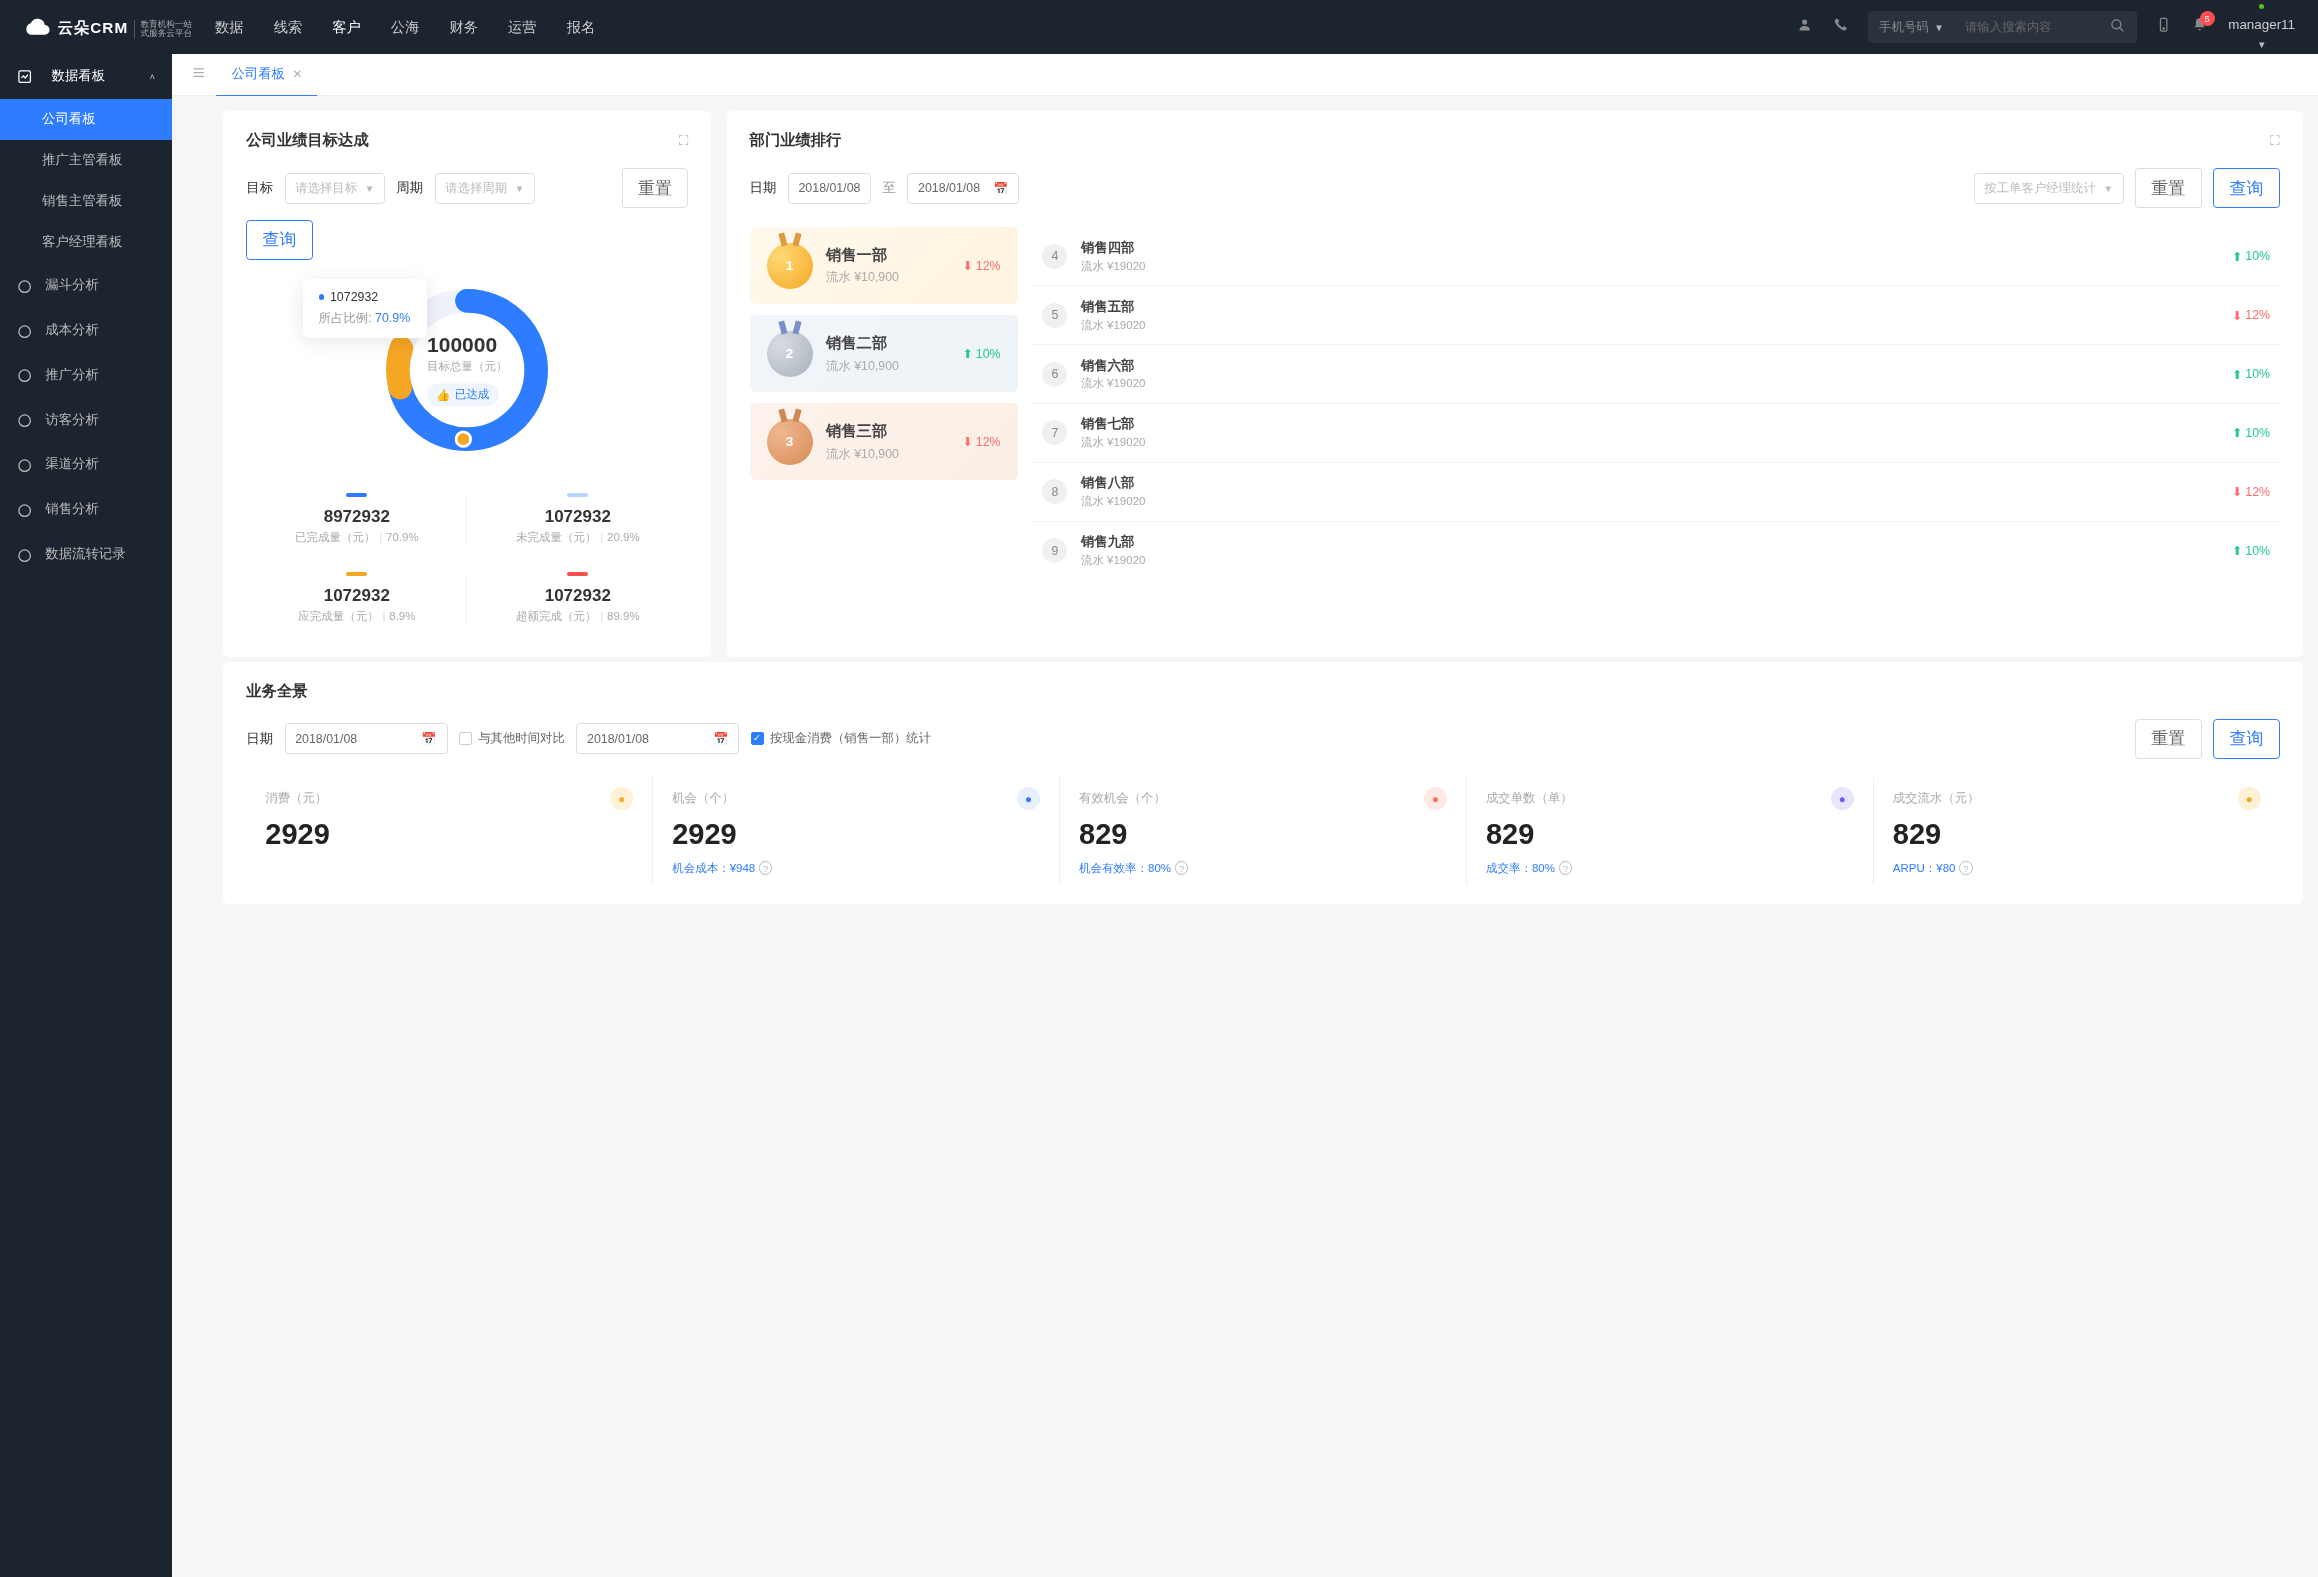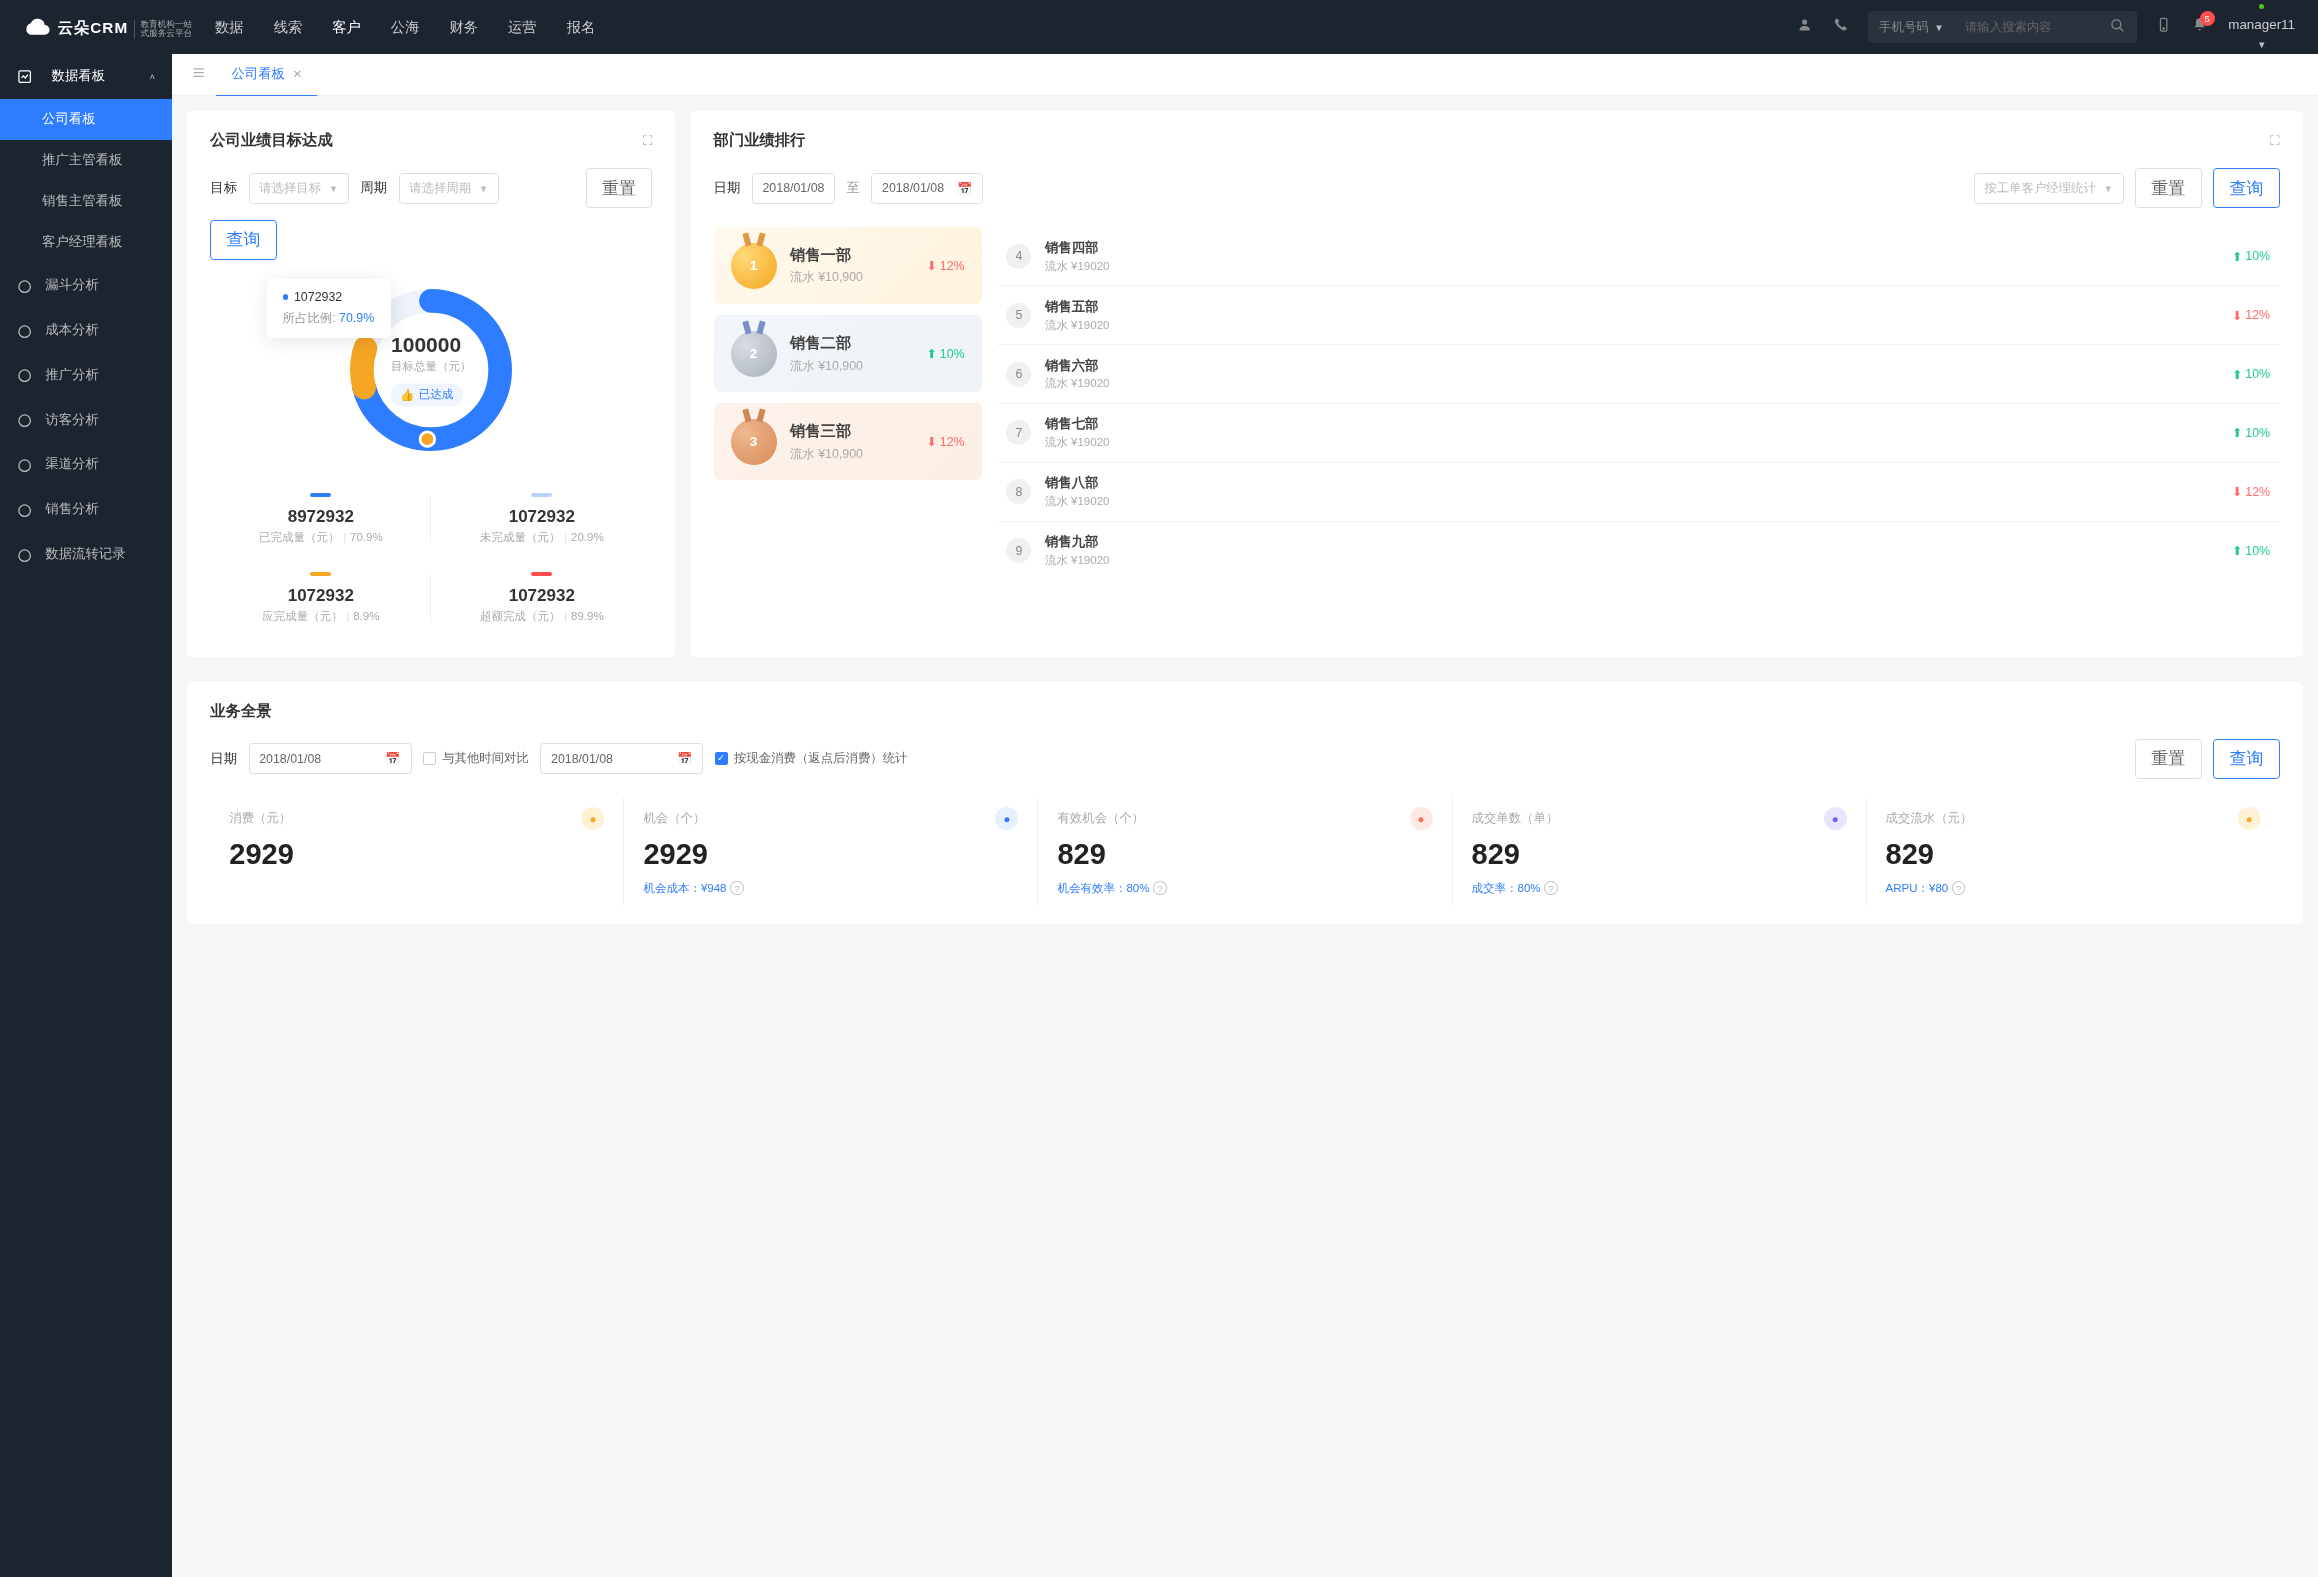--- a/index.html
+++ b/index.html
@@ -32,21 +32,21 @@
 .sb-item { padding: 11.5px 17px 11.5px 42px; cursor: pointer; font-size: 13.4px; color: #bbb; }
 .sb-item.on { background: #2e7cff; color: #fff; }
 .sb-top { padding: 13.4px 17px; display: flex; align-items: flex-end; gap: 13px; cursor: pointer; color: #bbb; font-size: 13.4px; }
 
 .content { flex: 1; background: #f5f6f8; }
 .tabs-bar { background: #fff; height: 42px; display: flex; align-items: center; padding: 0 9.6px; border-bottom: 1px solid #eee; }
 .tabs-collapse { color: #aaa; padding: 0 9.6px; cursor: pointer; }
 .tab { padding: 0 15.3px; height: 42px; display: flex; align-items: center; gap: 7.6px; color: #2e7cff; border-bottom: 1.9px solid #2e7cff; cursor: pointer; }
 .tab .x { color: #aaa; font-size: 11.5px; }
 
-.main { padding: 15.3px; display: flex; flex-direction: column; gap: 25px; }
+.main { padding: 15.3px; display: flex; flex-direction: column; gap: 5px; margin-left: 36px; }
 .row1 { display: flex; gap: 15.3px; }
 .card { background: #fff; border-radius: 5.7px; padding: 19px 23px; }
 .card-hd { display: flex; align-items: center; justify-content: space-between; margin-bottom: 17px; }
 .card-title { font-size: 15.3px; font-weight: 600; color: #333; }
 .expand { color: #aaa; cursor: pointer; }
 
 .c1 { flex: 0 0 488px; }
 .c2 { flex: 1; }
 
 .filters { display: flex; align-items: center; gap: 11.5px; margin-bottom: 19px; flex-wrap: wrap; }
@@ -462,21 +462,21 @@
           <div class="chk">
             <span class="chk-box"></span>
             <span>与其他时间对比</span>
           </div>
           <div class="date-in" style="min-width:163px;justify-content:space-between">
               <span>2018/01/08</span>
               <span style="color:#bbb">📅</span>
             </div>
           <div class="chk">
             <span class="chk-box on"></span>
-            <span>按现金消费（返点后消费）统计</span>
+            <span>按现金消费（销售一部）统计</span>
           </div>
           <div class="spacer"></div>
           <button class="btn">重置</button>
           <button class="btn primary">查询</button>
         </div>
         <div class="metrics" id="metrics">
             <div class="metric">
               <div class="m-hd">
                 <span>消费（元）</span>
                 <span class="m-ic" style="background:#fff1d6;color:#f5a623">●</span>

